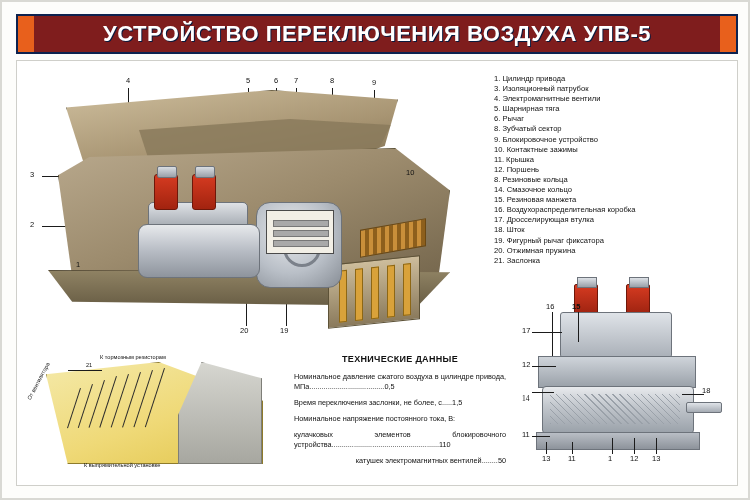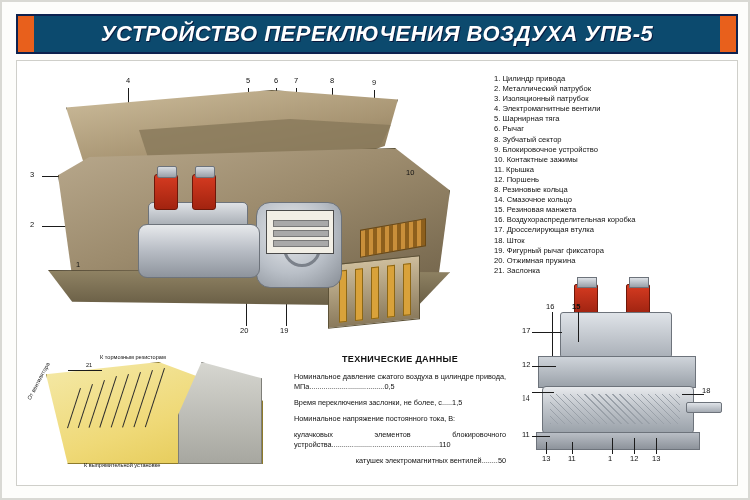--- a/index.html
+++ b/index.html
@@ -10,25 +10,24 @@
   }
   .poster{
     position:relative;width:750px;height:500px;
     background:#fdfdfb;
     box-sizing:border-box;
     border:2px solid #d9d9d4;
   }
   
   .titlebar{
     position:absolute;left:14px;top:12px;width:722px;height:40px;
-    background:#0c4a6e;
+    background:#7f1d1d;
     border:2px solid #0d224f;
     display:flex;align-items:center;justify-content:center;
     box-sizing:border-box;
-    font-style:italic;
   }
   .titlebar .stripe{
     position:absolute;left:0;top:0;width:16px;height:100%;
     background:#e8601c;
   }
   .titlebar .stripe.right{left:auto;right:0;}
   .title{
     color:#ffffff;font-weight:bold;font-size:22px;letter-spacing:0.5px;
     white-space:nowrap;text-shadow:1px 1px 0 #0a1a3d;
   }
@@ -194,21 +193,20 @@
     <div class="stripe"></div>
     <div class="stripe right"></div>
     <div class="title">УСТРОЙСТВО ПЕРЕКЛЮЧЕНИЯ ВОЗДУХА  УПВ-5</div>
   </div>
 
   <div class="plate"></div>
 
   <div class="legend">
     <ol>
       <li>1. Цилиндр привода</li>
-      <li>2. Металлический патрубок</li>
       <li>3. Изоляционный патрубок</li>
       <li>4. Электромагнитные вентили</li>
       <li>5. Шарнирная тяга</li>
       <li>6. Рычаг</li>
       <li>8. Зубчатый сектор</li>
       <li>9. Блокировочное устройство</li>
       <li>10. Контактные зажимы</li>
       <li>11. Крышка</li>
       <li>12. Поршень</li>
       <li>8. Резиновые кольца</li>

